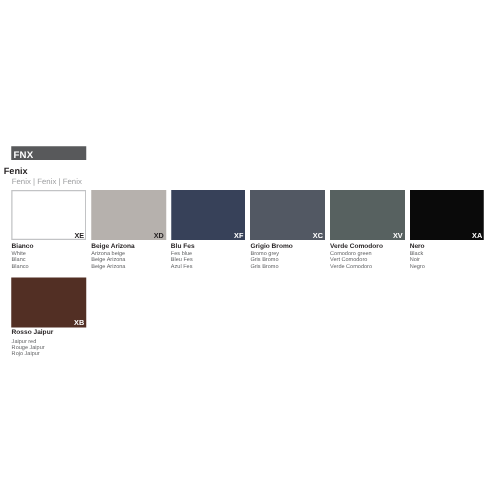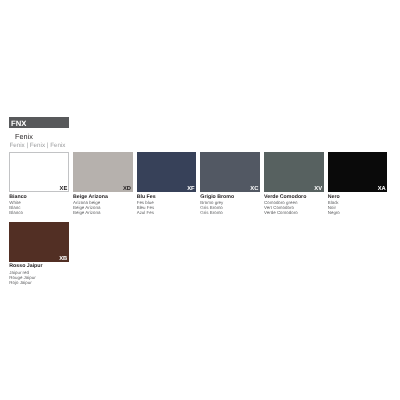--- a/index.html
+++ b/index.html
@@ -2,21 +2,21 @@
 <html><head>
 <meta charset="utf-8">
 <style>
   html,body{margin:0;padding:0;background:#fff;width:400px;height:400px;overflow:hidden;}
   body{font-family:"Liberation Sans",sans-serif;-webkit-font-smoothing:antialiased;text-rendering:geometricPrecision;}
   .page{position:relative;width:400px;height:400px;background:#fff;}
   .badge{position:absolute;left:9.4px;top:117px;width:59.2px;height:11.1px;
          background:#58595b;box-sizing:border-box;}
   .badge span{position:absolute;left:1.5px;top:2.8px;color:#fff;font-weight:bold;font-size:7.7px;
          line-height:7.6px;letter-spacing:.1px;}
-  .title{position:absolute;left:15px;top:133.0px;font-weight:normal;font-size:7.3px;line-height:7.4px;color:#231f20;}
+  .title{position:absolute;left:3px;top:133.0px;font-weight:bold;font-size:7.3px;line-height:7.4px;color:#231f20;}
   .sub{position:absolute;left:9.4px;top:142.7px;font-size:6.25px;line-height:6.3px;color:#9d9ea0;}
   .grid{position:absolute;left:9.3px;top:152.4px;width:381px;}
   .row{display:flex;gap:4.1px;margin-bottom:6.4px;}
   .cell{width:59.6px;}
   .sw{position:relative;height:39.5px;}
   .code{position:absolute;right:1.6px;bottom:-0.9px;font-size:5.8px;line-height:5.8px;font-weight:bold;letter-spacing:0px;}
   .names{padding-top:1.9px;position:relative;}
   .n1{font-size:5.25px;font-weight:bold;color:#231f20;line-height:6.3px;height:6.3px;}
   .n2{font-size:4.45px;color:#636466;line-height:5.2px;height:5.2px;}
 </style>

